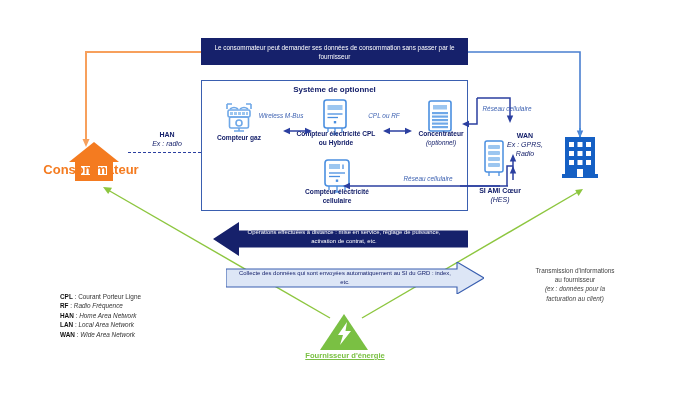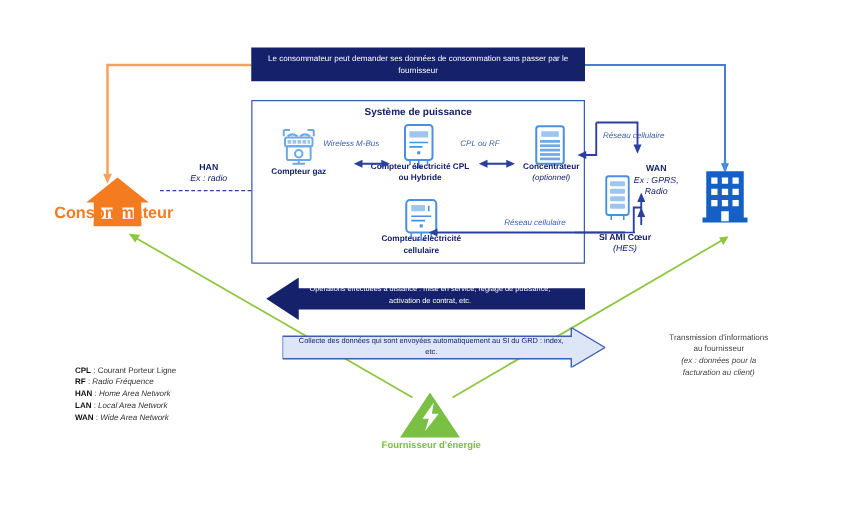--- a/index.html
+++ b/index.html
@@ -26,21 +26,21 @@
   
   #op-arrow{left:213px;top:222px;width:255px;height:34px;}
   #op-text{left:238px;top:228px;width:212px;text-align:center;font-size:5.9px;color:#fff;line-height:8.5px;}
   #col-arrow{left:226px;top:262px;width:258px;height:32px;}
   #col-text{left:238px;top:269px;width:214px;text-align:center;font-size:5.9px;color:#16216b;line-height:8.5px;}
   
   #legend{left:60px;top:292px;font-size:6.4px;color:#333;line-height:9.4px;}
   #legend b{color:#111;}
   #legend i{font-style:italic;}
   
-  #supplier-label{left:275px;top:351px;width:140px;text-align:center;font-size:7.6px;font-weight:bold;color:#7ac043;}
+  #supplier-label{left:275px;top:351px;width:140px;text-align:center;font-size:7.6px;font-weight:bold;color:#7ac043;text-decoration:underline;}
   #trans-text{left:495px;top:266px;width:160px;text-align:center;font-size:6.4px;color:#444;line-height:9.2px;}
   #trans-text .it{font-style:italic;}
   svg{display:block;}
 </style>
 </head>
 <body>
 
 <div id="stage">
 
   <svg class="abs" style="left:0;top:0;" width="675" height="410">
@@ -54,21 +54,21 @@
     <line x1="330" y1="318" x2="108" y2="190" stroke="#8dc63f" stroke-width="1.4"></line>
     <polygon points="103,187 112,187.8 108.2,194" fill="#8dc63f"></polygon>
 
     <line x1="362" y1="318" x2="578" y2="192" stroke="#8dc63f" stroke-width="1.4"></line>
     <polygon points="583,189 578.6,196 575.2,190" fill="#8dc63f"></polygon>
   </svg>
 
   <div class="abs" id="banner">Le consommateur peut demander ses données de consommation sans passer par le fournisseur</div>
 
   <div class="abs" id="sysbox"></div>
-  <div class="abs" id="systitle">Système de puissance</div>
+  <div class="abs" id="systitle">Système de optionnel</div>
 
   <div class="abs" style="left:219px;top:96px;">
     <svg width="40" height="40" viewBox="0 0 40 40">
       <g stroke="#6fa8e8" stroke-width="1.6" fill="none">
         <path d="M8,8 L8,13 M8,8 L13,8"></path>
           <path d="M32,8 L32,13 M32,8 L27,8"></path>
         <path d="M11,13 q4,-3 8,0"></path>
           <path d="M21,13 q4,-3 8,0"></path>
         <rect x="9" y="14" width="22" height="7" rx="1.5"></rect>
         <rect x="10.5" y="21" width="19" height="11" rx="1.5"></rect>

